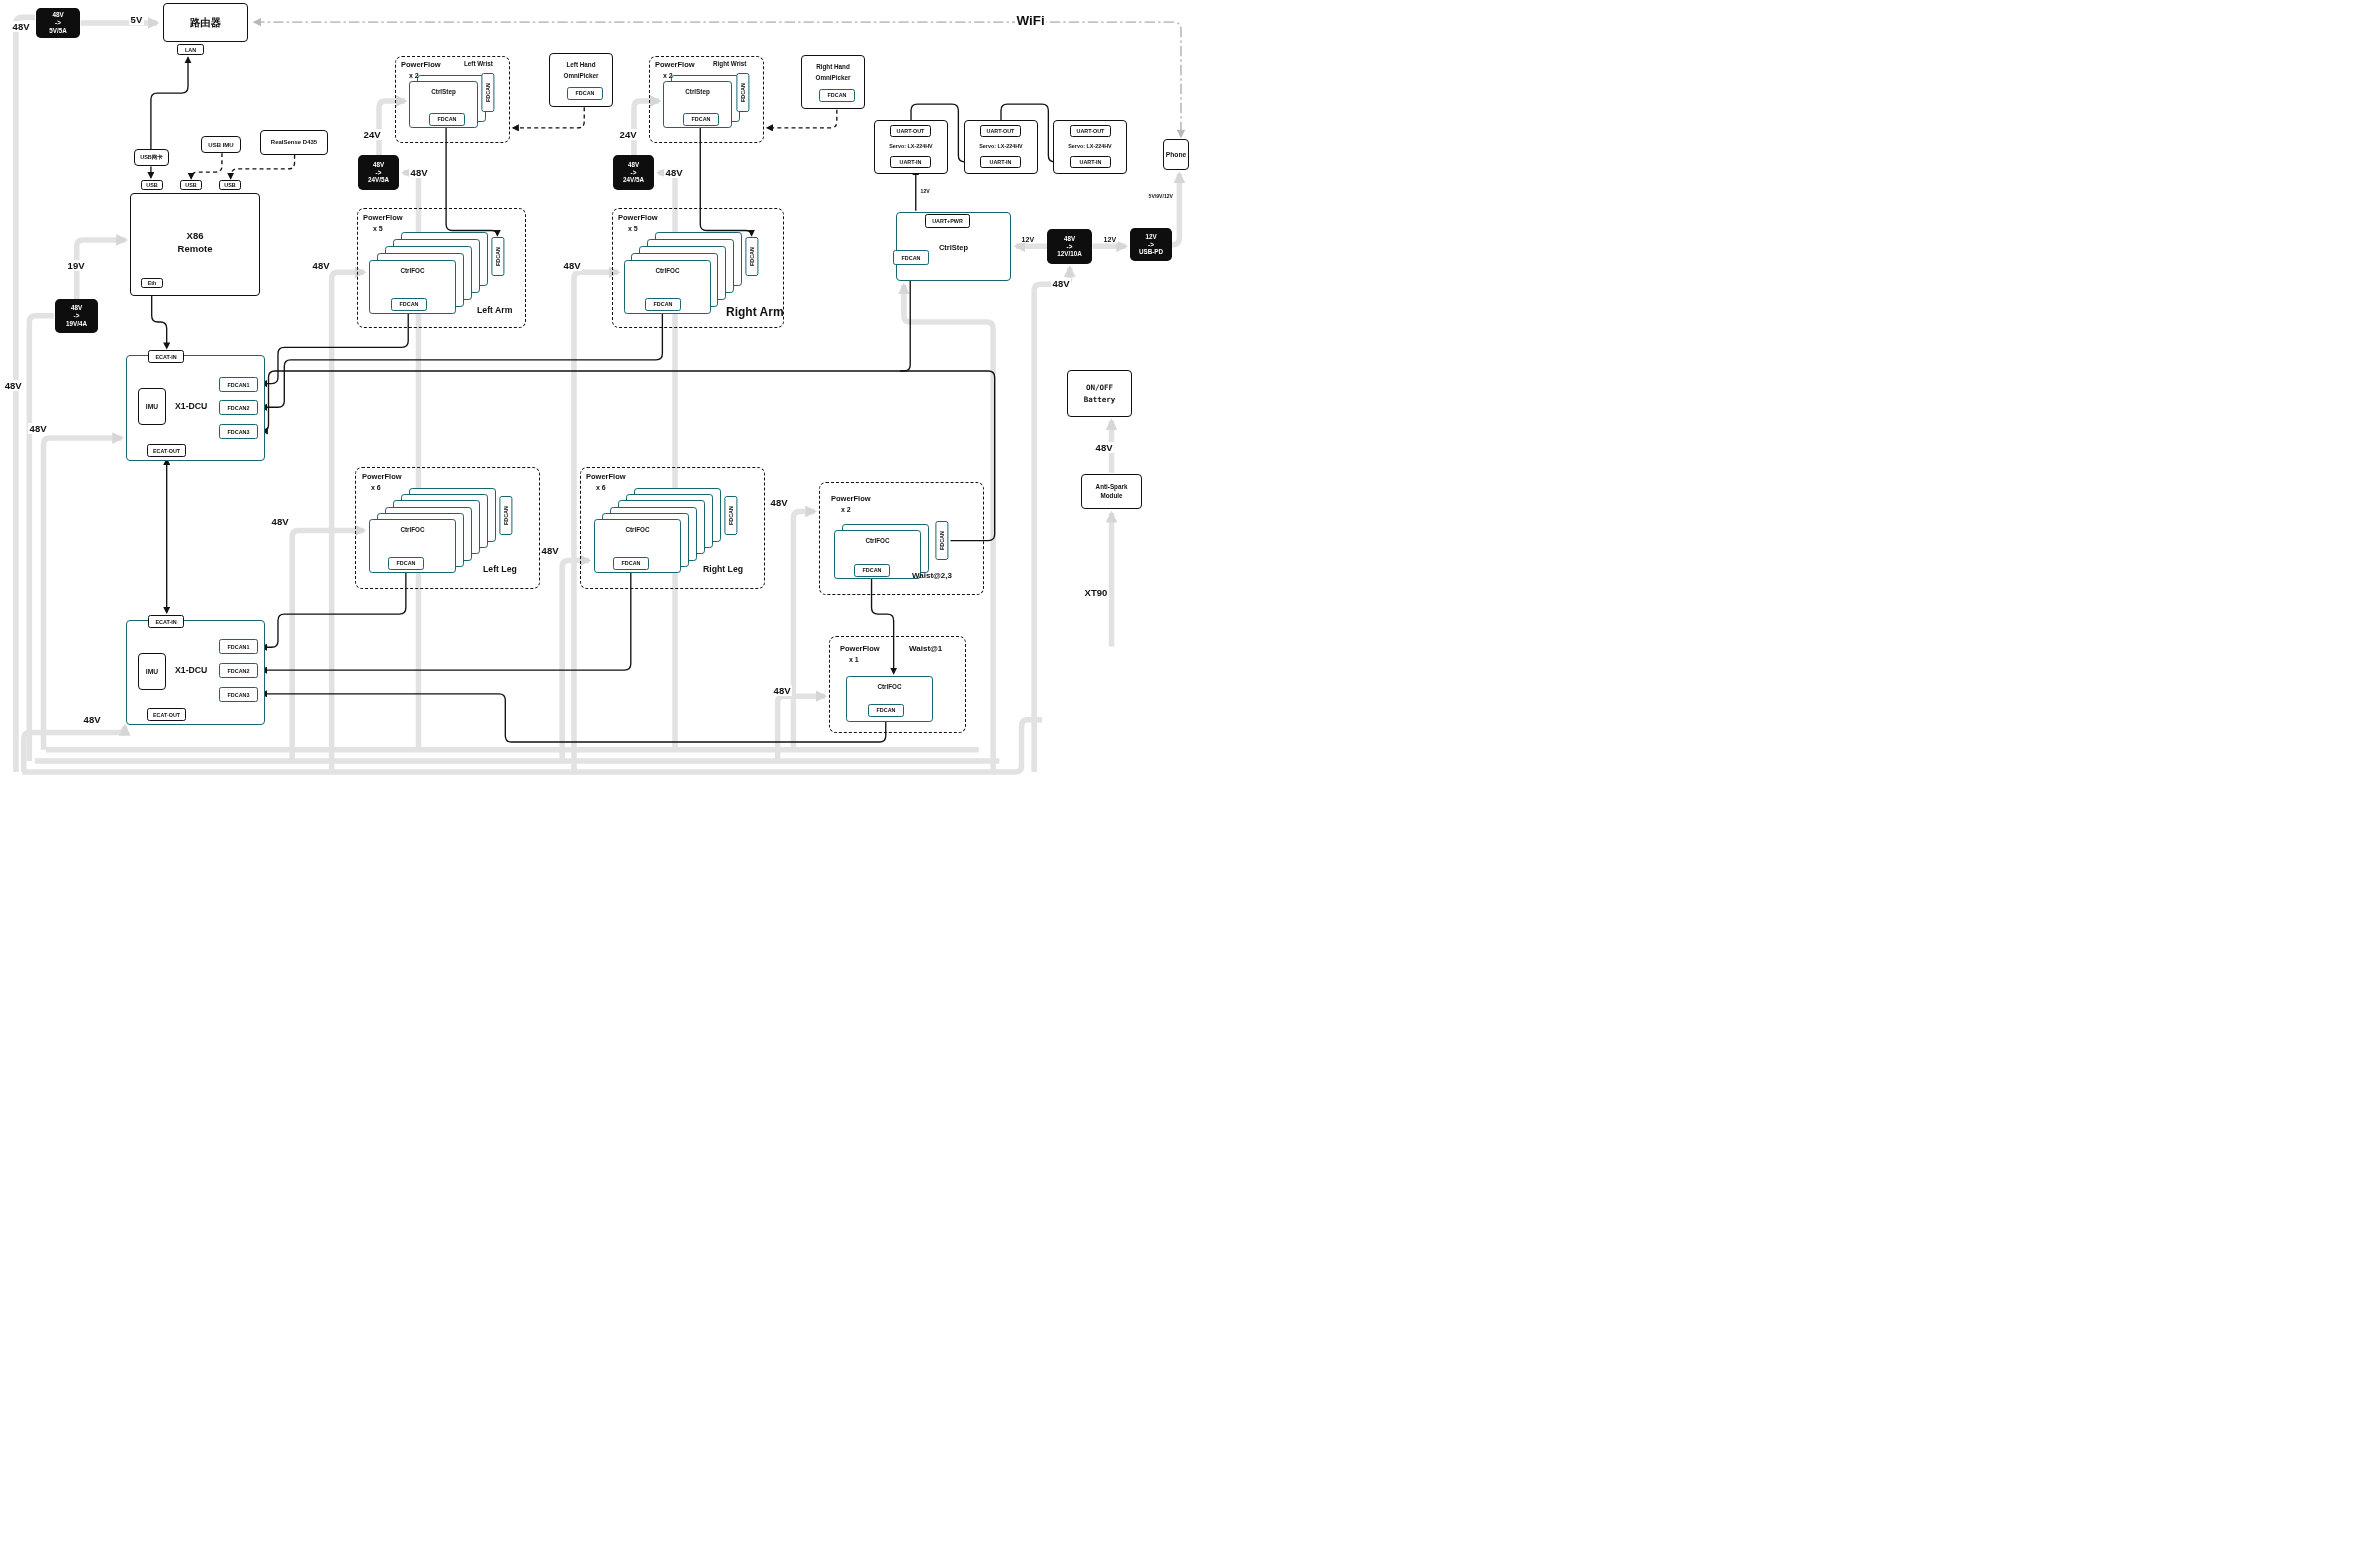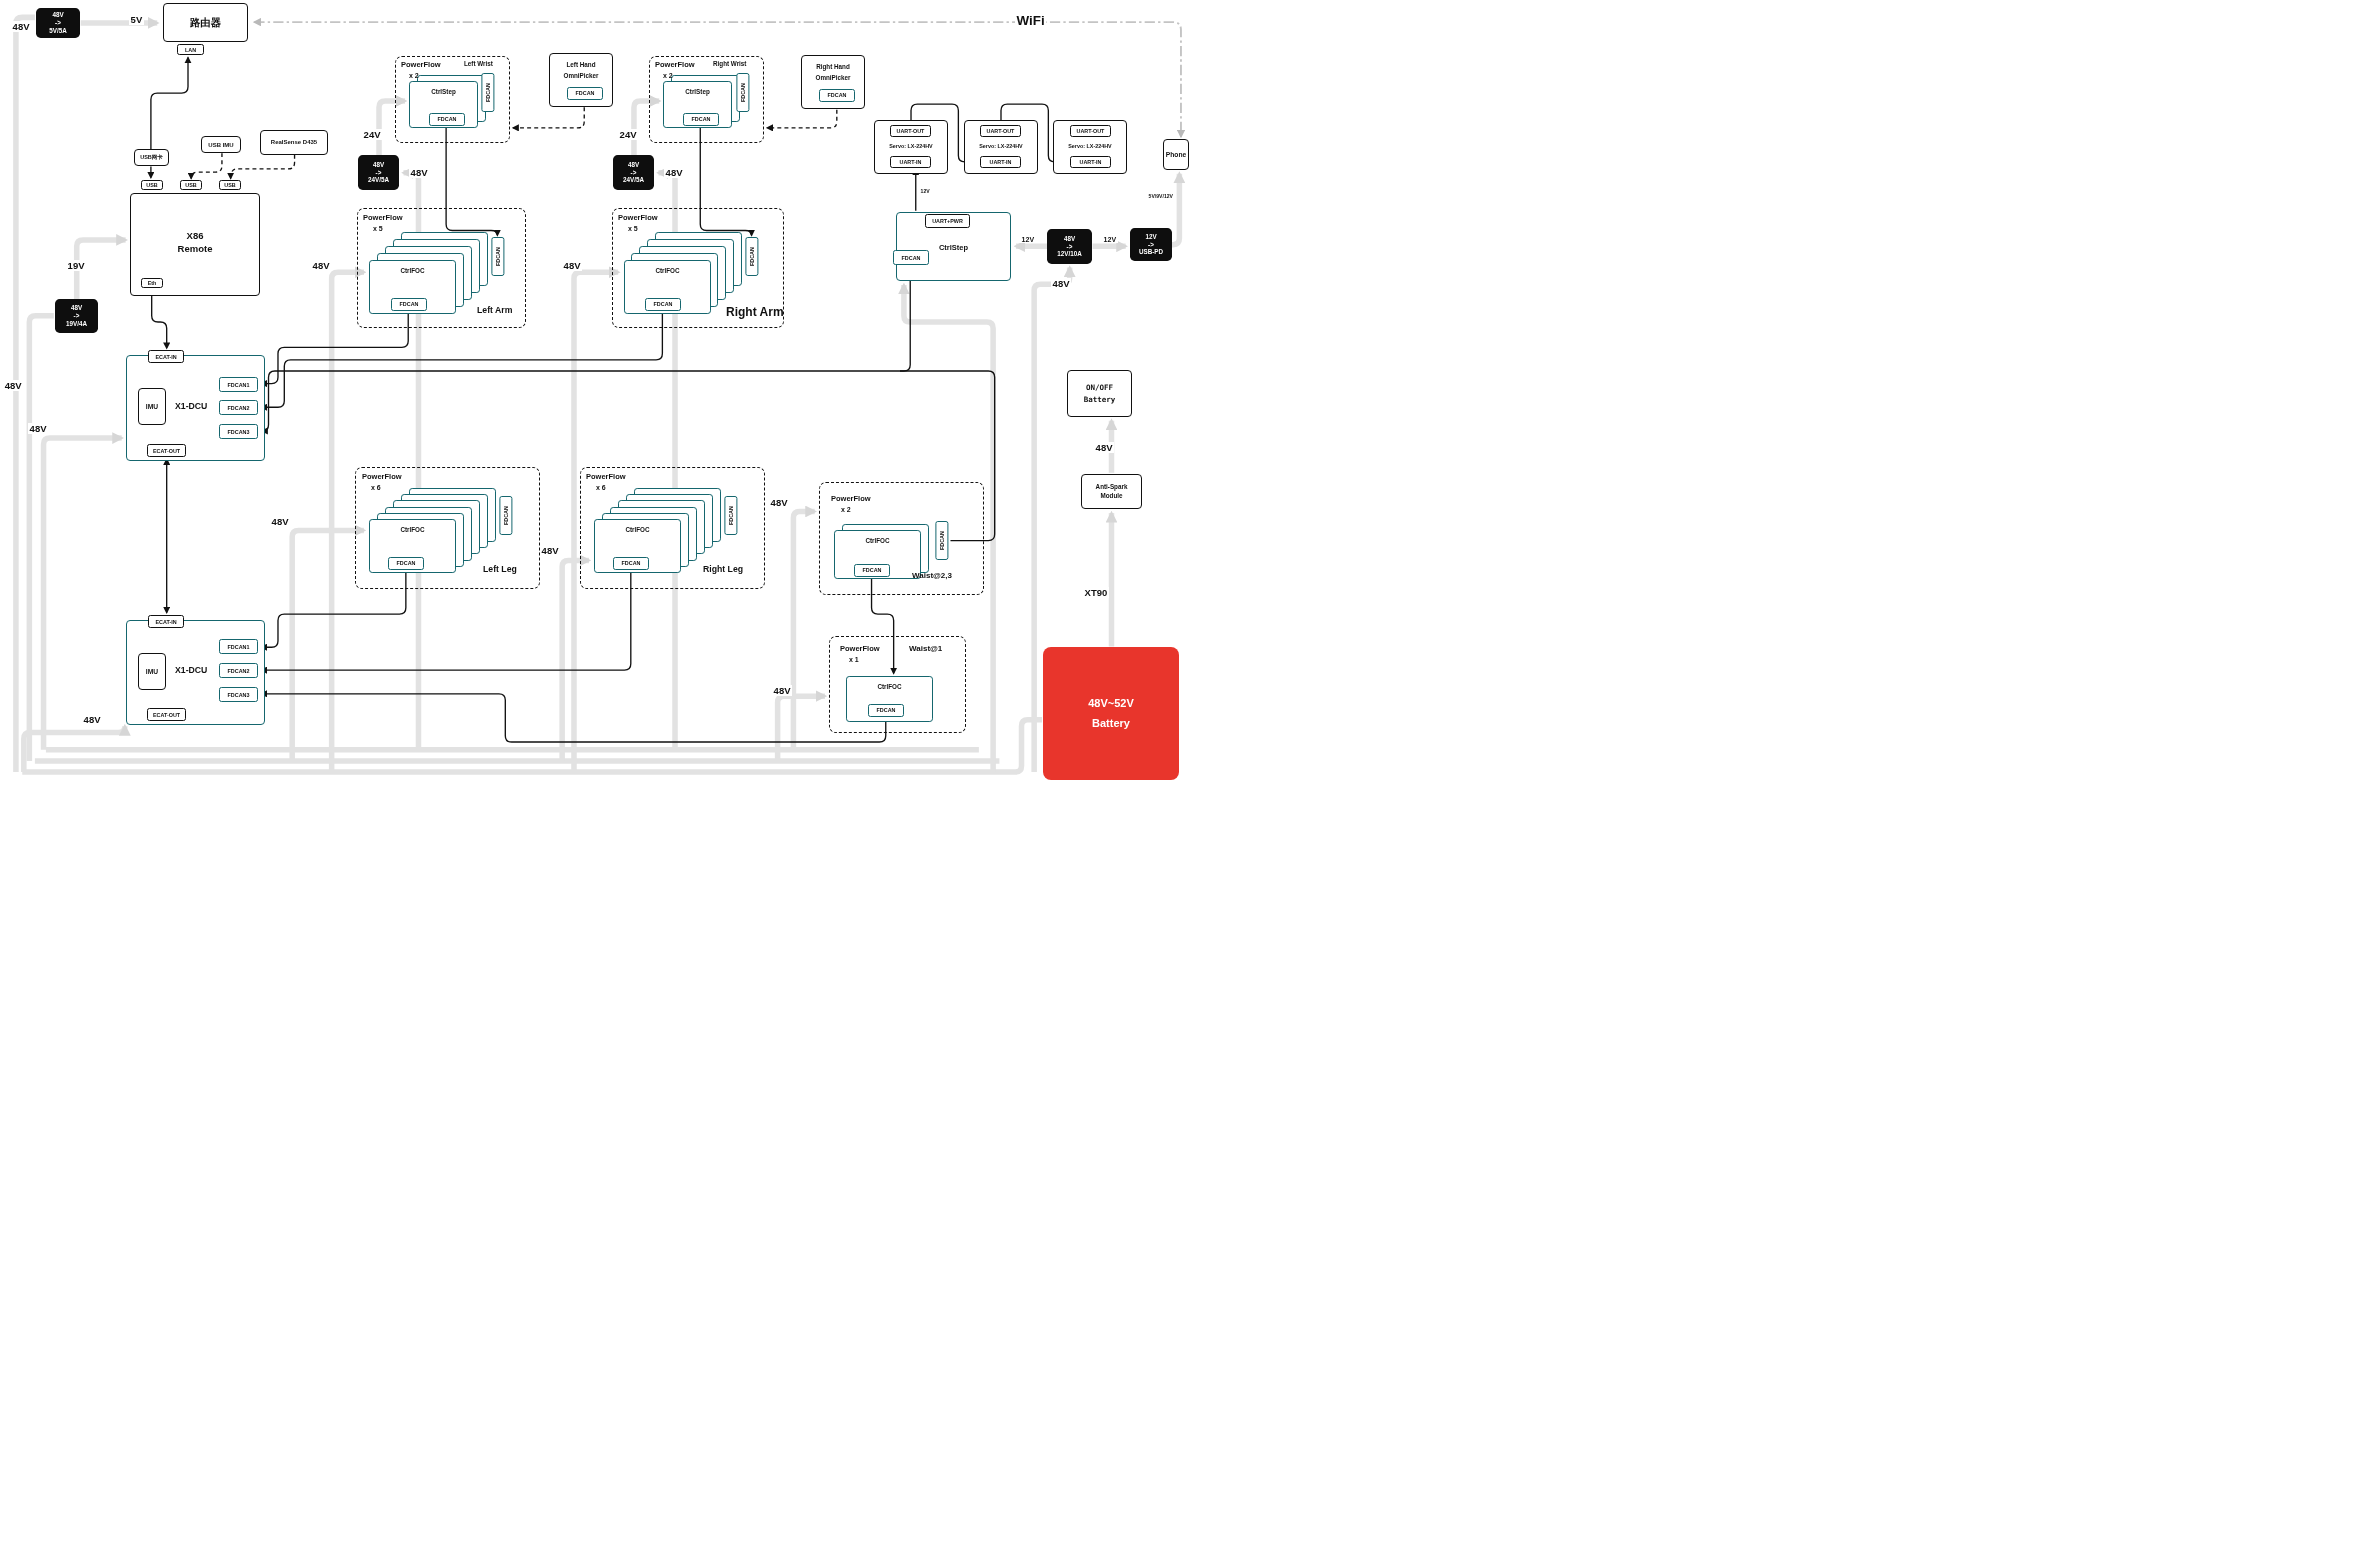--- a/index.html
+++ b/index.html
@@ -415,19 +415,15 @@
 <div class="b cbox" style="left:1067px;top:370px;width:65px;height:47px;font-family:'DejaVu Sans Mono',monospace;font-size:7.5px;font-weight:bold;line-height:1.5">
   <span>ON/OFF</span>
       <span>Battery</span>
 </div>
 <span class="t v bg" style="left:1094px;top:442px">48V</span>
 <div class="b cbox" style="left:1081px;top:474px;width:61px;height:35px;font-size:6.3px;font-weight:bold;line-height:1.4">
   <span>Anti-Spark</span>
       <span>Module</span>
 </div>
 <span class="t v bg" style="left:1083px;top:587px">XT90</span>
-<div class="cbox" style="position:absolute;left:1043px;top:647px;width:136px;height:133px;background:#e8352c;border-radius:8px;color:#fff;font-size:11px;font-weight:bold;line-height:1.8;z-index:3">
-  <span>48V~52V</span>
-      <span>Battery</span>
-</div>
 
 </div>
 
 
 </body></html>

